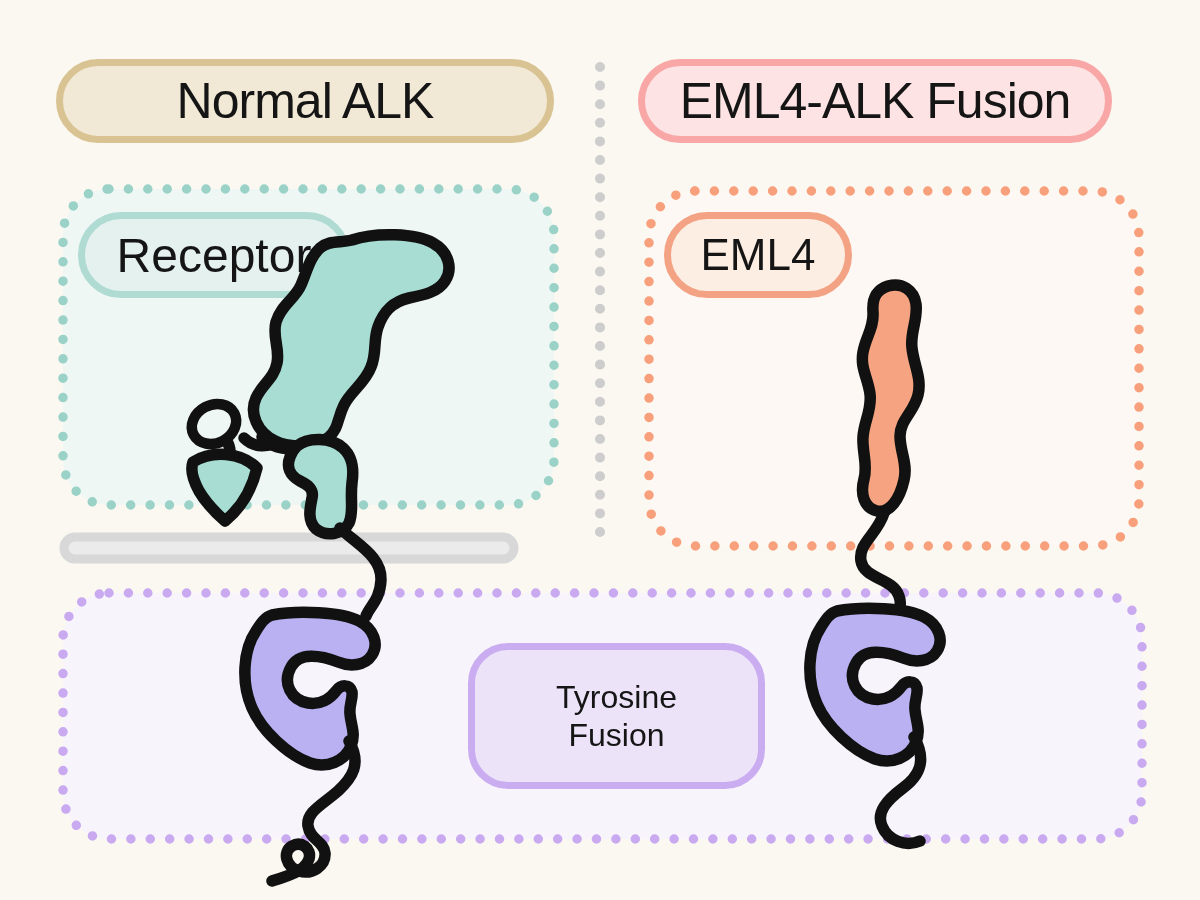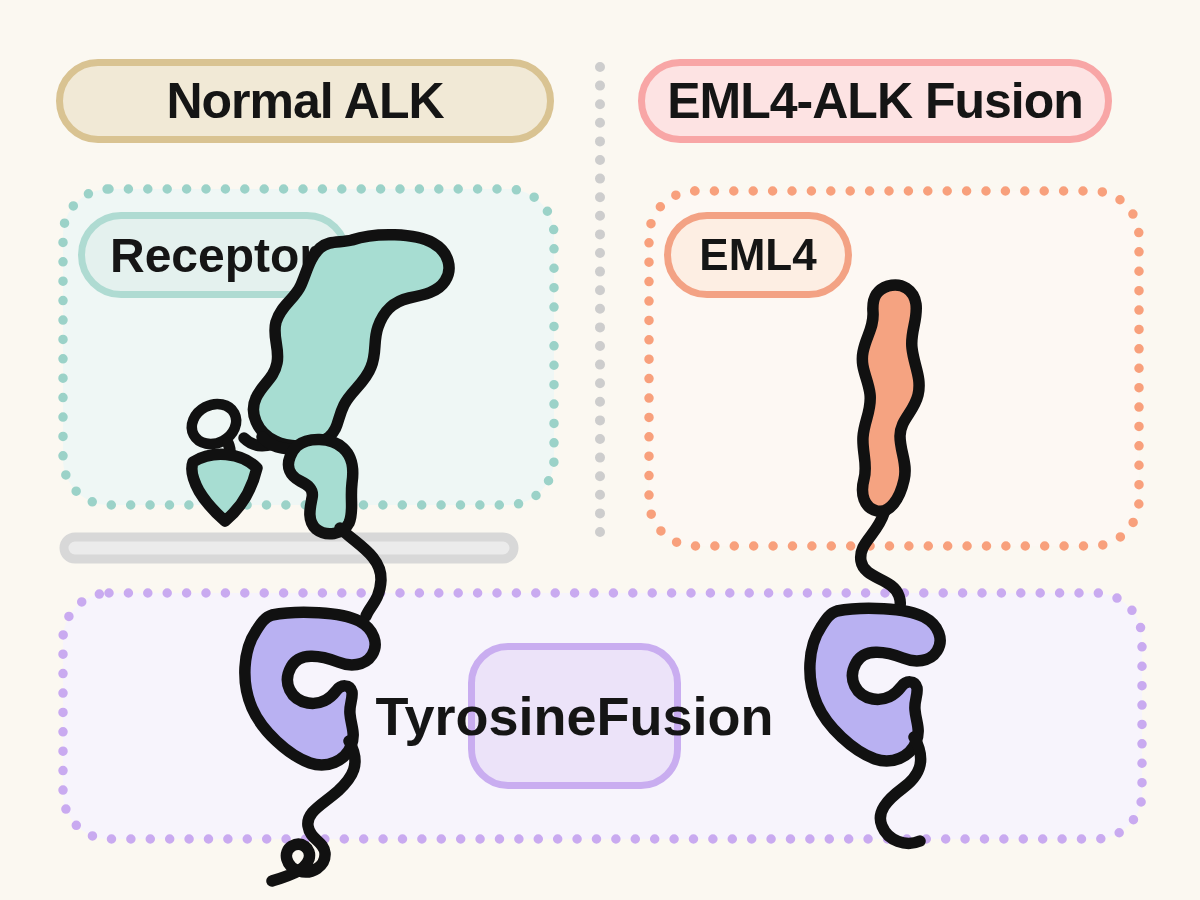--- a/index.html
+++ b/index.html
@@ -20,31 +20,31 @@
   
   .blob{stroke:var(--outline);stroke-width:11.5;stroke-linejoin:round;stroke-linecap:round;}
   .fill-teal{fill:var(--teal-blob);}
   .fill-orange{fill:var(--orange-blob);}
   .fill-purple{fill:var(--purple-blob);}
   .wire{fill:none;stroke:var(--outline);stroke-width:11.5;stroke-linecap:round;stroke-linejoin:round;}
   .loop{fill:none;stroke:var(--outline);stroke-width:10.5;}
 
   
   .badge,.pill{position:absolute;display:flex;align-items:center;justify-content:center;
-    box-sizing:border-box;color:var(--text);font-weight:700;text-align:left;}
+    box-sizing:border-box;color:var(--text);font-weight:400;text-align:left;}
   .badge{height:84px;border-radius:42px;border:7px solid;z-index:5;font-size:50px;letter-spacing:-1px;}
   .badge-left{left:56px;top:59px;width:498px;background:var(--tan-badge-fill);border-color:var(--tan-badge-border);}
   .badge-right{left:638px;top:59px;width:474px;background:var(--pink-badge-fill);border-color:var(--pink-badge-border);}
   .pill{border:7px solid;z-index:2;}
   .pill-receptor{left:78px;top:212px;width:272px;height:86px;border-radius:43px;font-size:48px;
     background:var(--receptor-pill-fill);border-color:var(--receptor-pill-border);}
   .pill-eml4{left:664px;top:212px;width:188px;height:86px;border-radius:43px;font-size:44px;
     background:var(--eml4-pill-fill);border-color:var(--eml4-pill-border);}
-  .pill-tk{left:468px;top:643px;width:213px;height:146px;border-radius:40px;font-size:54px;line-height:1.2;
-    background:var(--tk-pill-fill);border-color:var(--tk-pill-border);z-index:4;flex-direction:row;}
+  .pill-tk{left:468px;top:643px;width:297px;height:146px;border-radius:40px;font-size:32px;line-height:1.2;
+    background:var(--tk-pill-fill);border-color:var(--tk-pill-border);z-index:4;flex-direction:column;}
 </style>
 </head>
 <body>
 
 <div class="stage">
 
   <svg class="layer layer-boxes" viewBox="0 0 1200 900">
     <line class="divider" x1="600" y1="67" x2="600" y2="541"></line>
     <rect class="box box-teal" x="63" y="189" width="491" height="316" rx="46"></rect>
     <rect class="box box-orange" x="649" y="191" width="490" height="355" rx="46"></rect>

